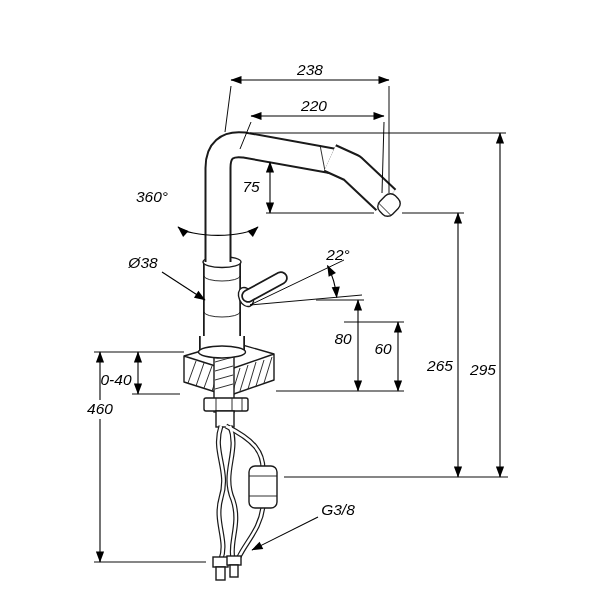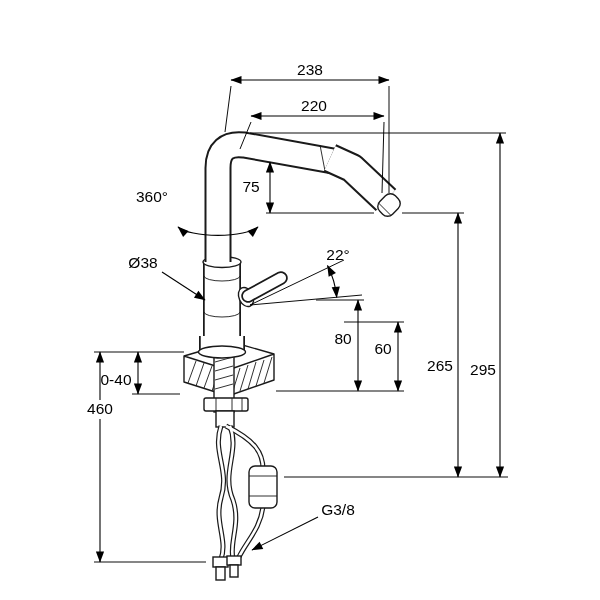--- a/index.html
+++ b/index.html
@@ -1,17 +1,17 @@
 <!DOCTYPE html>
 <html><head>
 <meta charset="utf-8">
 <style>
   html,body{margin:0;padding:0;background:#ffffff;}
   #app{width:600px;height:600px;background:#ffffff;position:relative;overflow:hidden;
-       font-family:"Liberation Sans",sans-serif;}
+       font-family:"Liberation Sans",sans-serif;font-style:italic;}
   svg{display:block;}
   .tb{stroke:#1a1a1a;fill:none;stroke-linejoin:round;}
   .tw{stroke:#ffffff;fill:none;stroke-linejoin:round;}
   .ink{stroke:#1a1a1a;fill:none;stroke-width:1.4;stroke-linejoin:round;}
   .thin{stroke:#1a1a1a;fill:none;stroke-width:0.9;}
   .fw{fill:#ffffff;stroke:#1a1a1a;stroke-width:1.4;}
   .dim{stroke:#000000;fill:none;stroke-width:1.1;}
   .ext{stroke:#000000;fill:none;stroke-width:0.95;}
   .lbl{font-size:15.5px;font-family:"Liberation Sans",sans-serif;fill:#000000;text-anchor:middle;}
   #arr path{fill:#000000;stroke:none;}

